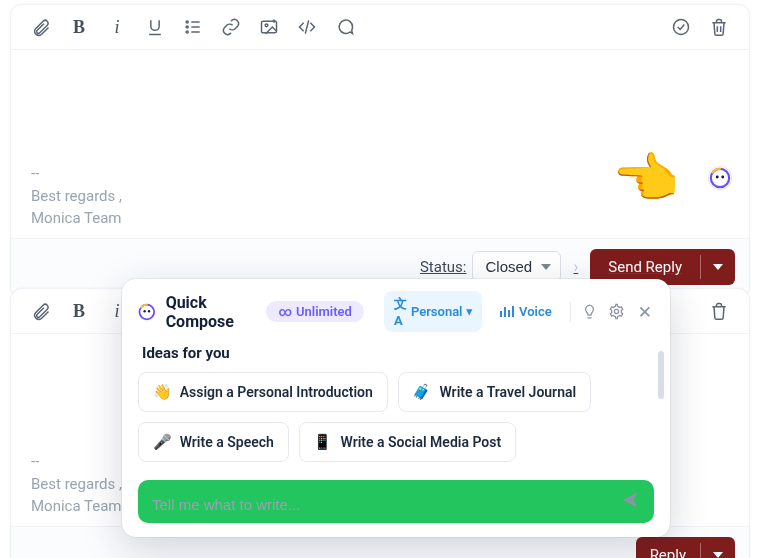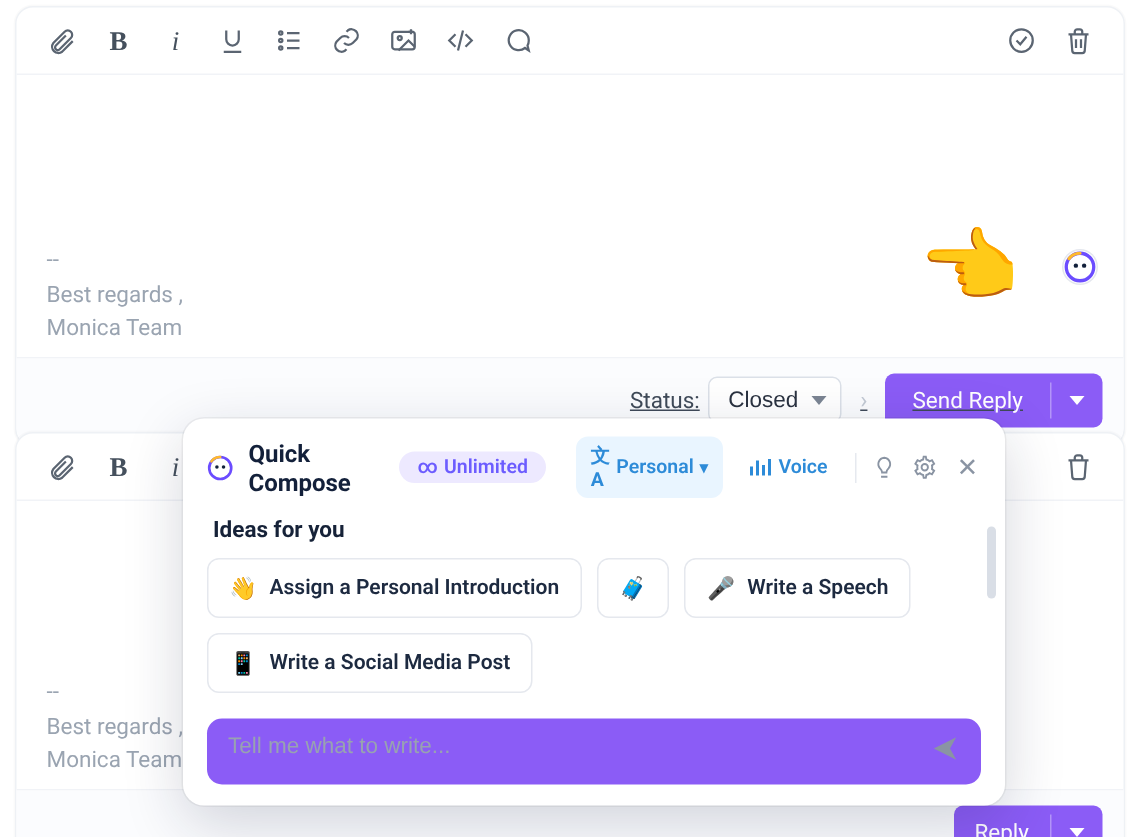--- a/index.html
+++ b/index.html
@@ -39,21 +39,21 @@
                 justify-content:flex-end; font-size:15px; color:#3f4a58;text-decoration:underline; }
   .select-wrap { display:flex; align-items:center; gap:6px; }
   select.native { appearance:none; -webkit-appearance:none; border:1px solid #dbe0e8;
            background:#fff; border-radius:6px; padding:6px 28px 6px 12px;
            font-size:15px; color:#2a3240; }
   .sel-combo { position:relative; display:inline-block; }
   .sel-combo::after { content:""; position:absolute; right:10px; top:50%;
       width:0;height:0;border-left:5px solid transparent;border-right:5px solid transparent;
       border-top:6px solid #7b8593; transform:translateY(-50%); pointer-events:none; }
   .chev-sep { color:#c3cad4; font-size:16px; padding:0 2px; }
-  .send-btn { display:flex; align-items:center; background:#8b5cf6; color:#fff;
+  .send-btn { display:flex; align-items:center; background:#7f1d1d; color:#fff;
               border-radius:6px; overflow:hidden; }
   .send-btn .main { padding:9px 18px; font-size:15px; cursor:pointer; }
   .send-btn .drop { padding:9px 12px; border-left:1px solid rgba(255,255,255,.35);
                     cursor:pointer; }
   .send-btn .drop::after { content:""; display:block; width:0;height:0;
        border-left:5px solid transparent;border-right:5px solid transparent;
        border-top:6px solid #fff; }
 
   
   #top-editor { position:absolute; left:10px; top:4px; width:740px; }
@@ -92,22 +92,22 @@
   .qc-ideas { padding:0 16px; display:flex; flex-wrap:wrap; gap:10px; overflow:hidden;
               position:relative; }
   .idea-chip { border:1px solid #e5e8ee; border-radius:8px; padding:10px 14px;
                font-size:14px; font-weight:600; color:#1d2a40; display:flex;
                align-items:center; gap:8px; cursor:pointer; background:#fff; }
   .idea-chip .em { font-size:15px; }
   .qc-scrollthumb { position:absolute; right:6px; top:72px; width:6px; height:48px;
                     background:#d9dee6; border-radius:4px; }
 
   .qc-input { margin-top:auto; padding:12px 16px 14px; }
-  .qc-input-inner { background:#8b5cf6; border-radius:10px; display:flex;
-                    align-items:flex-start; padding:10px 14px; gap:13px; }
+  .qc-input-inner { background:#22c55e; border-radius:10px; display:flex;
+                    align-items:flex-end; padding:10px 14px; gap:13px; }
   .qc-input-inner input { flex:1; border:none; background:transparent; outline:none;
                           font-size:15px; color:#2a3240; }
   .qc-input-inner input::placeholder { color:#98a2b1; }
   .qc-send { color:#8a94a3; cursor:pointer; }
   .qc-send svg { width:20px; height:20px; fill:#8a94a3; }
 
   
   .monica-face svg { width:100%; height:100%; }
 </style>
 </head>
@@ -284,20 +284,21 @@
 
   <div class="qc-sub">Ideas for you</div>
 
   <div class="qc-ideas">
     <div class="idea-chip">
       <span class="em">👋</span>
       <span>Assign a Personal Introduction</span>
     </div>
     <div class="idea-chip">
       <span class="em">🧳</span>
+      <span>Write a Travel Journal</span>
     </div>
     <div class="idea-chip">
       <span class="em">🎤</span>
       <span>Write a Speech</span>
     </div>
     <div class="idea-chip">
       <span class="em">📱</span>
       <span>Write a Social Media Post</span>
     </div>
 

